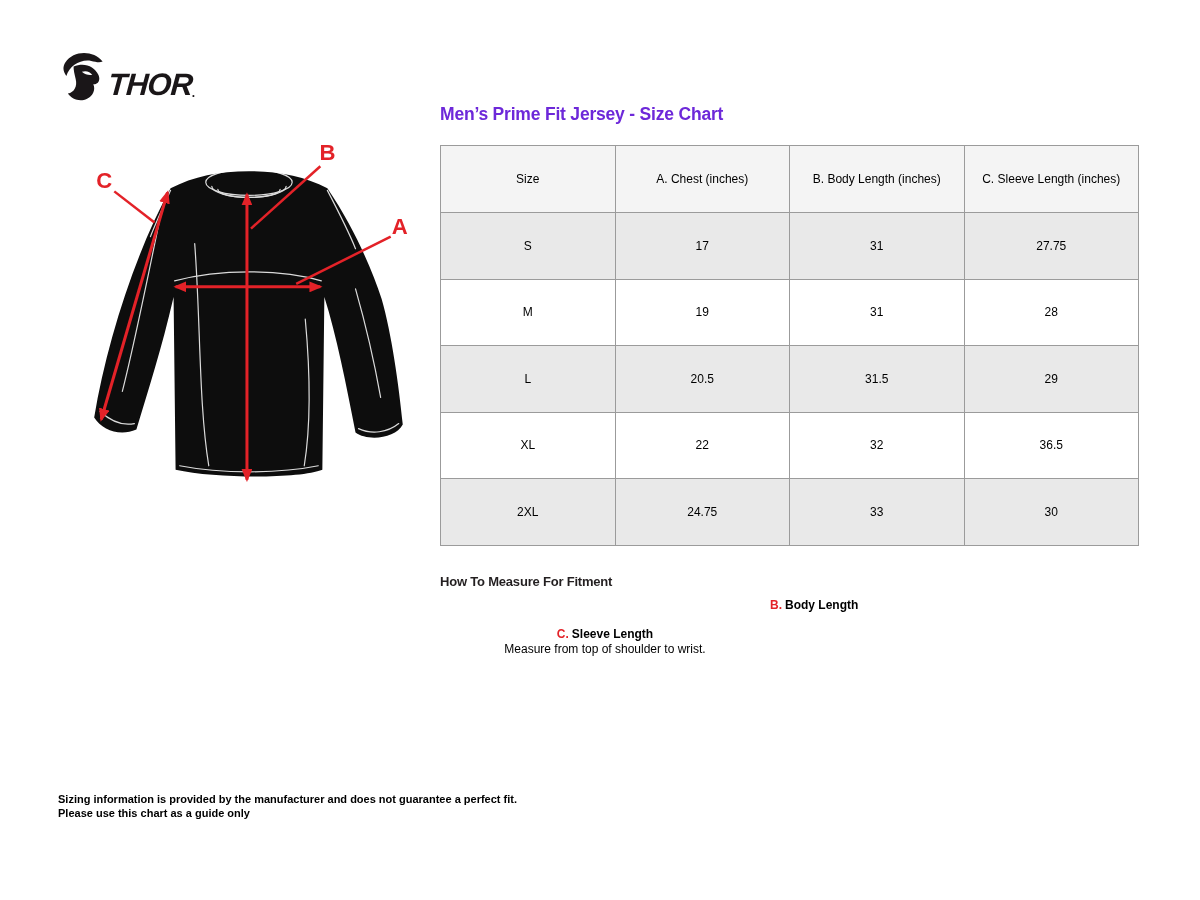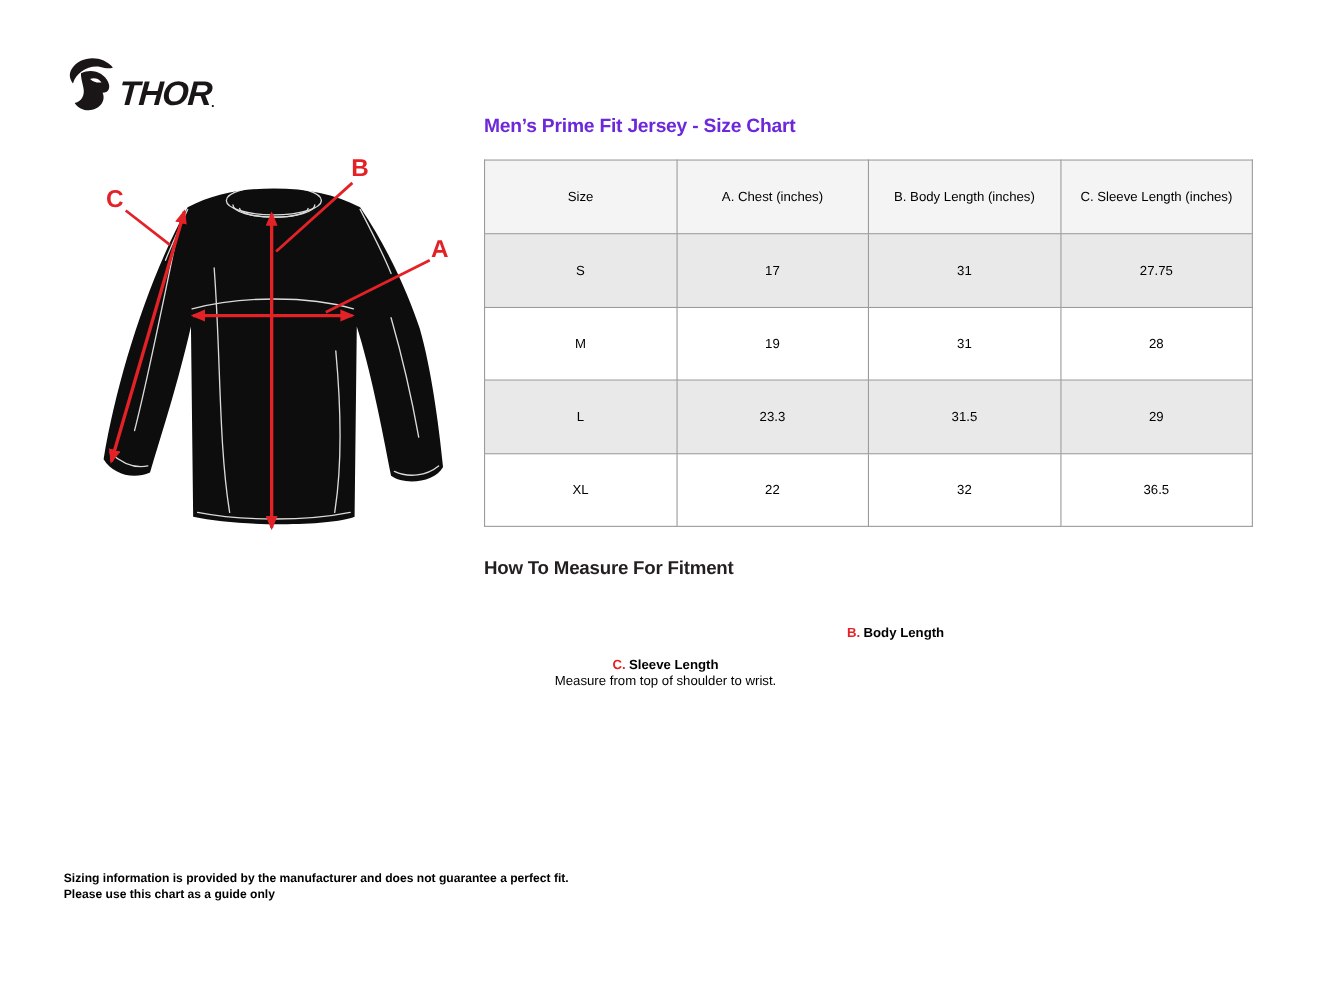--- a/index.html
+++ b/index.html
@@ -30,25 +30,25 @@
   .size-table th,.size-table td{
     border:1px solid var(--grid);
     text-align:center;vertical-align:middle;
     font-size:12px;font-weight:400;color:#000;
     height:66.5px;padding:0;
   }
   .size-table thead th{background:var(--head-gray);height:67px;margin-left:32px;}
   .size-table tbody tr:nth-child(odd) td{background:var(--row-gray);}
   .size-table tbody tr:nth-child(even) td{background:#fff;}
 
-  .howto-heading{margin-top:28px;font-size:17px;font-weight:700;letter-spacing:-0.2px;color:#231f20;line-height:1.2;}
+  .howto-heading{margin-top:28px;font-size:13px;font-weight:700;letter-spacing:-0.2px;color:#231f20;line-height:1.2;}
   .howto-grid{margin-top:9px;display:grid;grid-template-columns:330px 330px;row-gap:15px;}
   .howto-item{font-size:12px;line-height:14px;color:#000;}
   .item-a{grid-column:1;grid-row:1;}
-  .item-b{grid-column:2;grid-row:1;margin-top:32px;}
+  .item-b{grid-column:2;grid-row:1;}
   .item-c{grid-column:1;grid-row:2;text-align:center;}
   .measure-letter{color:var(--red);font-weight:700;margin-right:3px;}
   .measure-name{font-weight:700;}
   .measure-desc{margin-top:1px;}
 
   .disclaimer{position:absolute;left:58px;top:792px;font-size:11px;font-weight:700;line-height:14px;color:#000;}
 </style>
 </head>
 <body>
 
@@ -137,29 +137,35 @@
           <td>27.75</td>
         </tr>
         <tr>
           <td>M</td>
           <td>19</td>
           <td>31</td>
           <td>28</td>
         </tr>
         <tr>
           <td>L</td>
-          <td>23.3</td>
+          <td>20.5</td>
           <td>31.5</td>
           <td>29</td>
         </tr>
         <tr>
           <td>XL</td>
           <td>22</td>
           <td>32</td>
           <td>36.5</td>
+        </tr>
+        <tr>
+          <td>2XL</td>
+          <td>24.75</td>
+          <td>33</td>
+          <td>30</td>
         </tr>
       </tbody>
     </table>
 
     <h2 class="howto-heading">How To Measure For Fitment</h2>
 
     <div class="howto-grid">
       <div class="howto-item item-a">
       </div>
       <div class="howto-item item-b">

